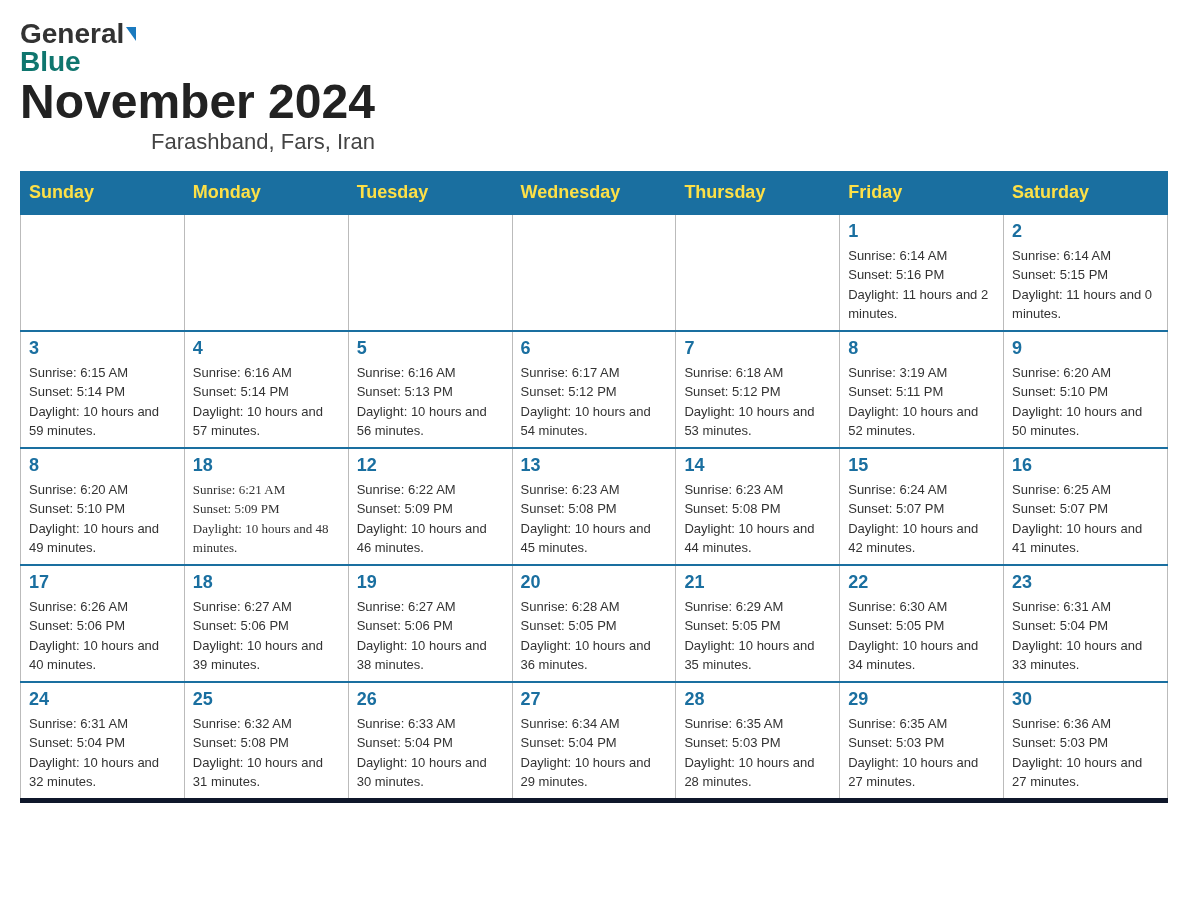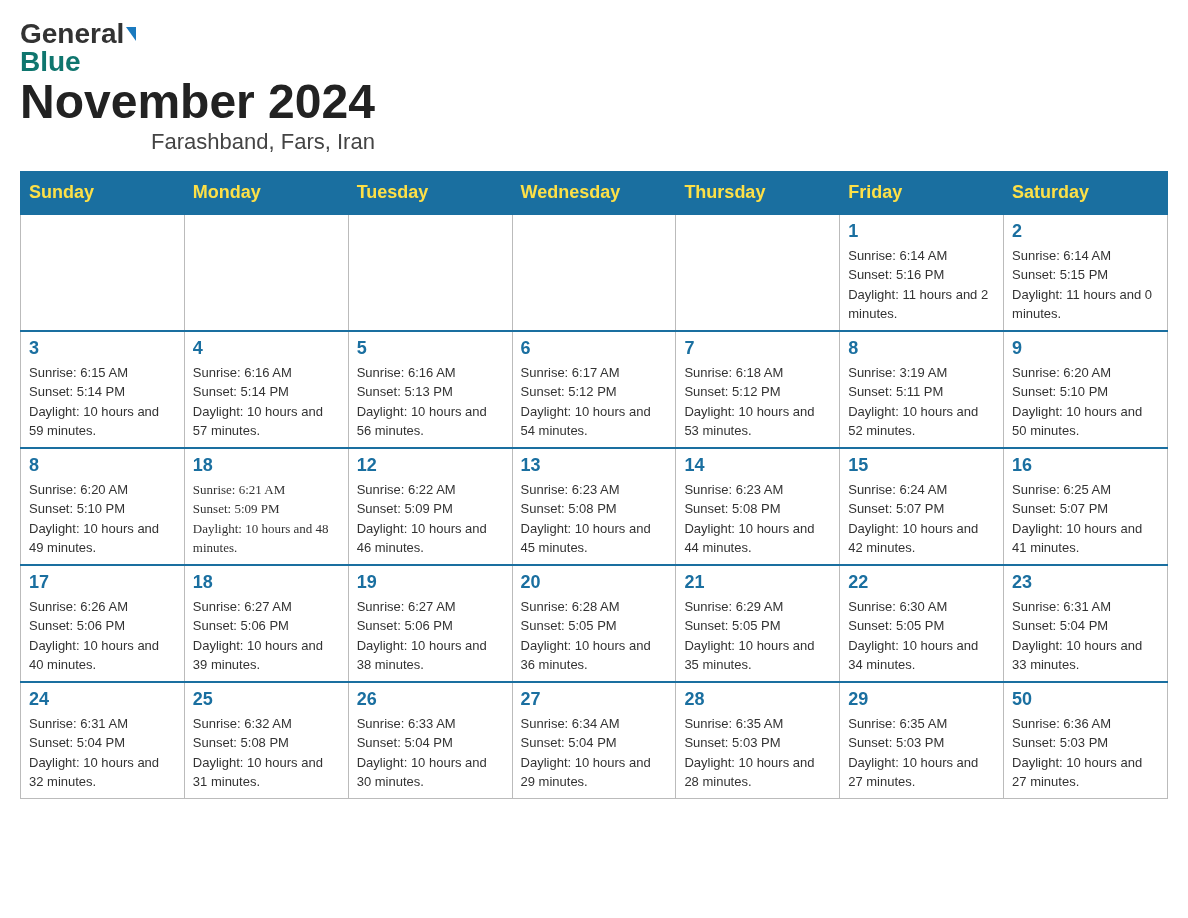--- a/index.html
+++ b/index.html
@@ -97,21 +97,21 @@
       color: #333;
       line-height: 1.5;
     }
     .empty-cell {
       background: #fff;
     }
     .calendar tr {
       border-bottom: 2px solid #1a6fa0;
     }
     .calendar tbody tr:last-child {
-      border-bottom: 1px solid #0f172a;
+      border-bottom: 5px solid #0f172a;
     }
   </style>
 </head>
 <body>
 
 <div class="header">
   <div class="logo">
     <div class="logo-row">
       <span class="logo-general">General</span>
       <span class="logo-arrow"></span>
@@ -319,20 +319,20 @@
 Sunset: 5:03 PM
 Daylight: 10 hours and 28 minutes.</div>
         </td>
         <td>
           <span class="day-number">29</span>
           <div class="day-info" style="white-space: pre-line;">Sunrise: 6:35 AM
 Sunset: 5:03 PM
 Daylight: 10 hours and 27 minutes.</div>
         </td>
         <td>
-          <span class="day-number">50</span>
+          <span class="day-number">30</span>
           <div class="day-info" style="white-space: pre-line;">Sunrise: 6:36 AM
 Sunset: 5:03 PM
 Daylight: 10 hours and 27 minutes.</div>
         </td>
       </tr>
     </tbody>
 </table>
 
 </body></html>

